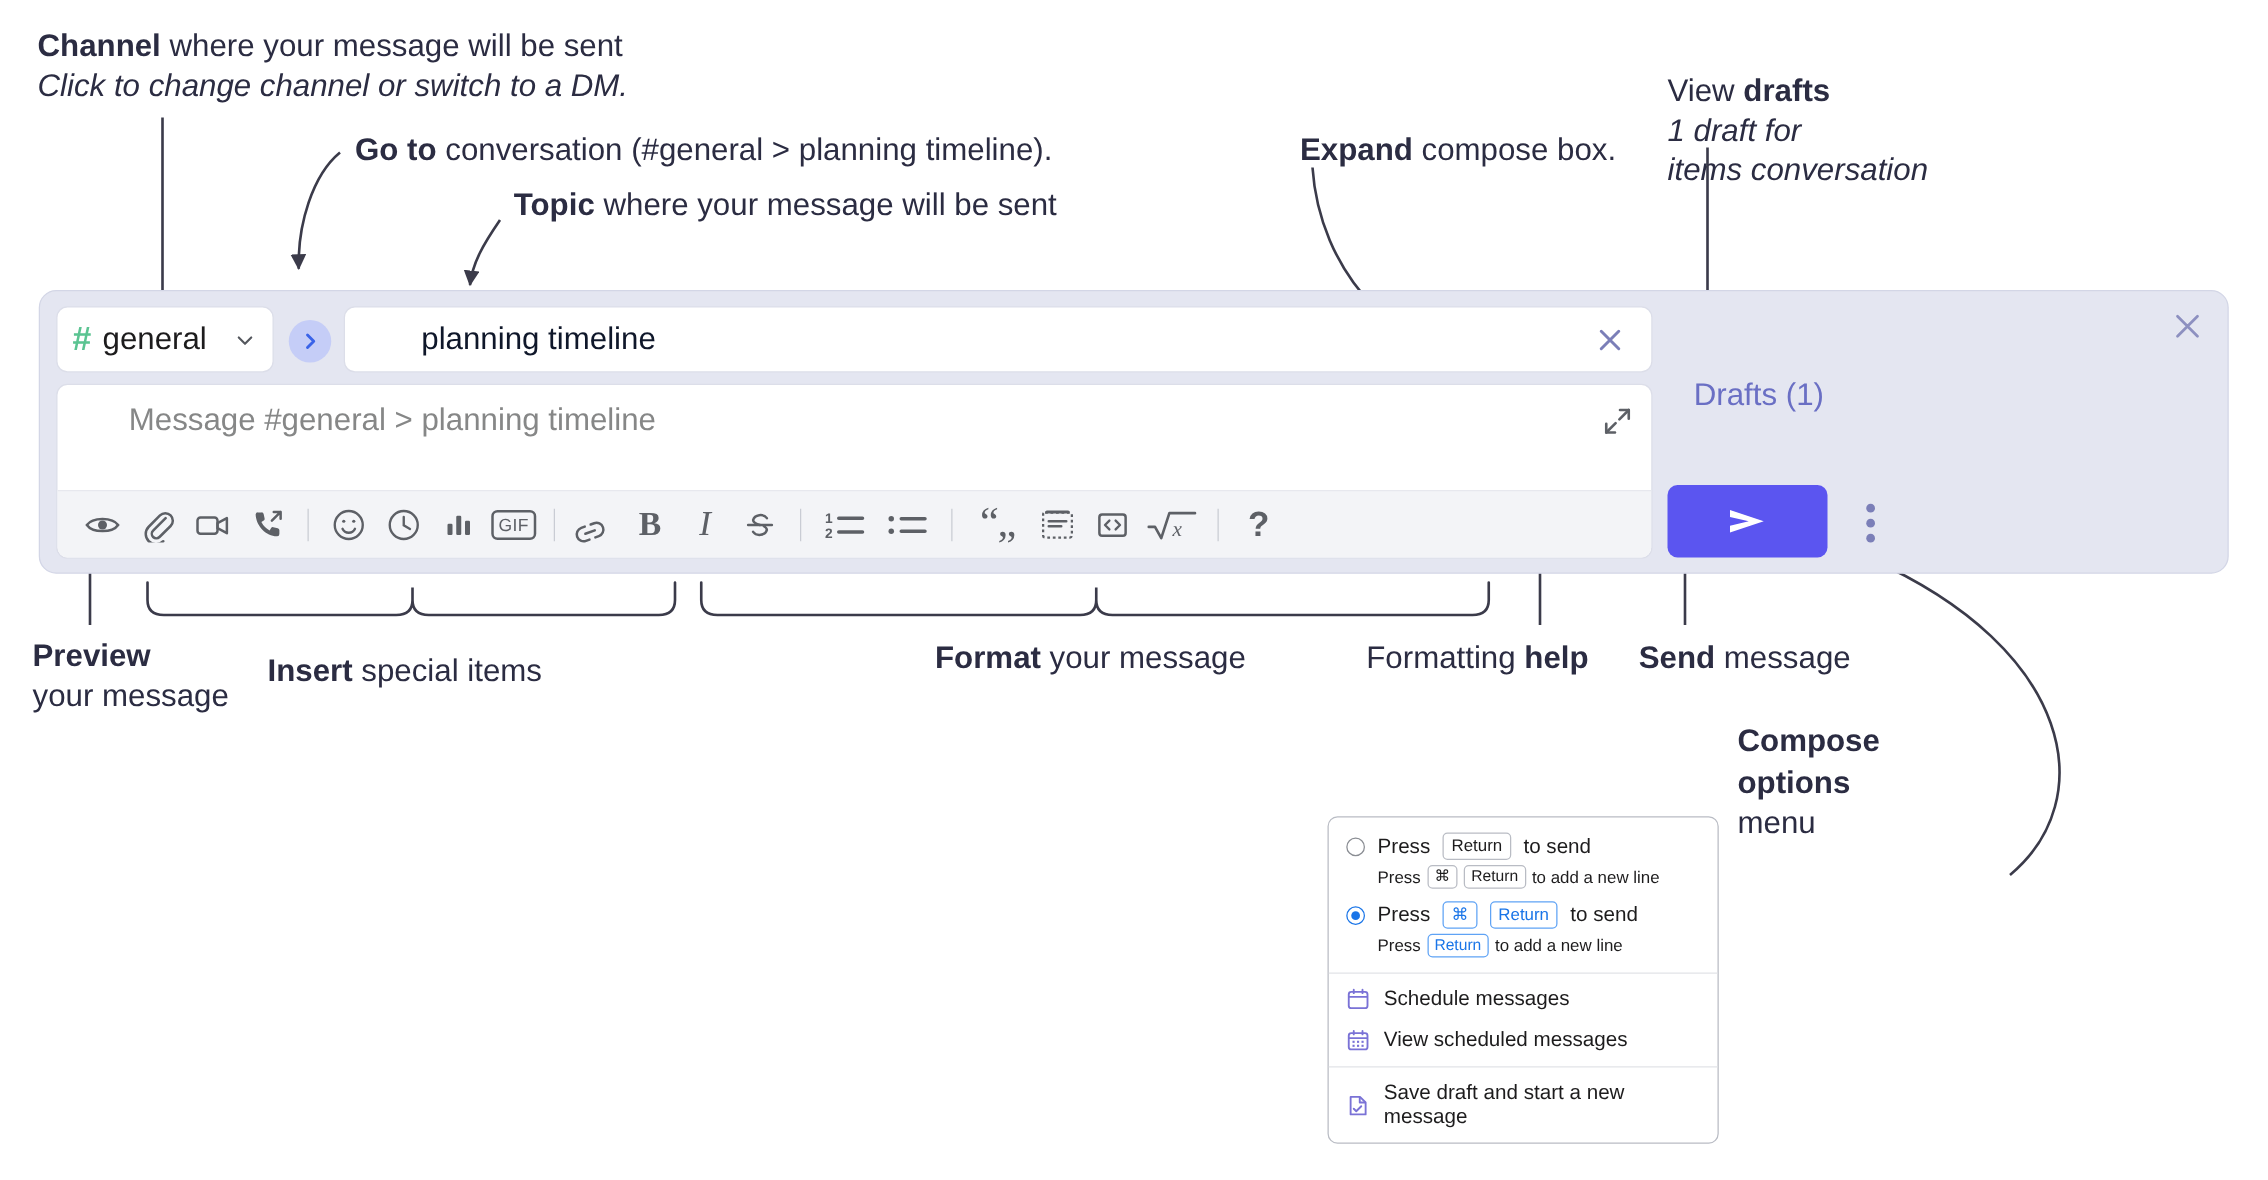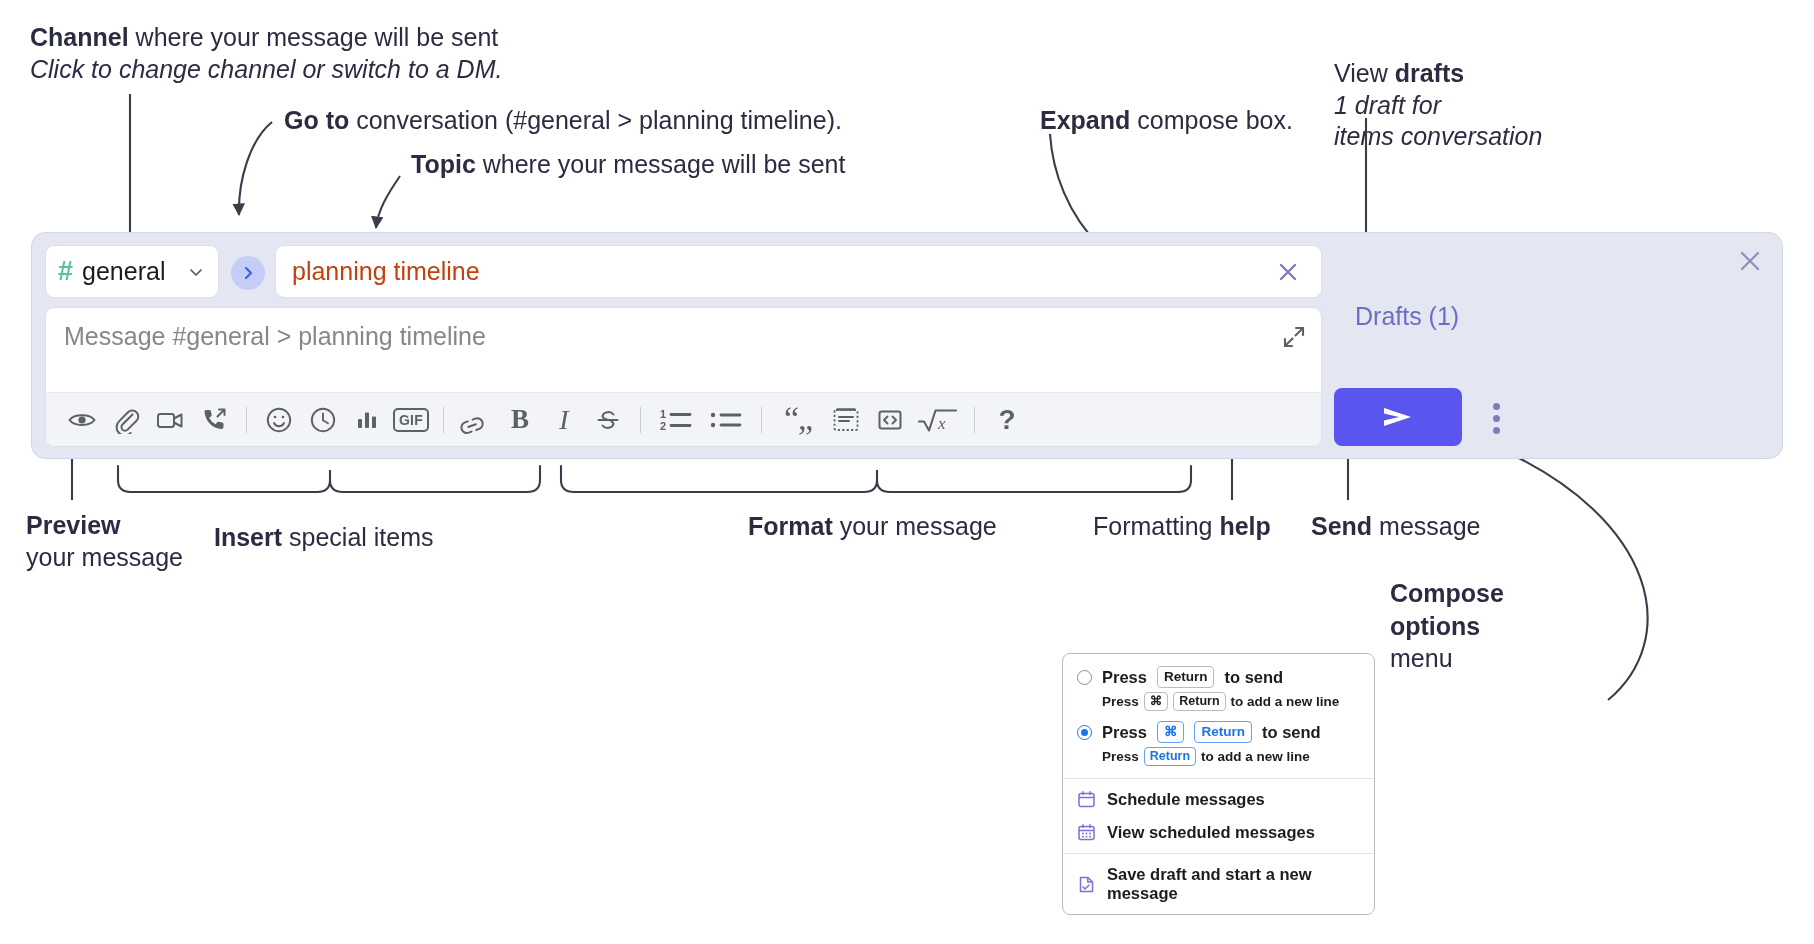--- a/index.html
+++ b/index.html
@@ -46,51 +46,51 @@
     border-radius:50%; background:#c5cdf7;
     display:flex; align-items:center; justify-content:center; cursor:pointer;
   }
 
   
   #topic-field {
     position:absolute; left:243px; top:12px; width:1047px; height:53px;
     background:#ffffff; border:1px solid #dcdee9; border-radius:9px;
     display:flex; align-items:center; padding:0 16px;
   }
-  #topic-field .topic-text { font-size:25px; color:#c2410c; flex:1; }
+  #topic-field .topic-text { font-size:25px; color:#0f172a; flex:1;margin-left:45px; }
   #topic-clear { width:34px; height:34px; display:flex; align-items:center; justify-content:center; cursor:pointer; }
 
   
   #message-box {
     position:absolute; left:13px; top:74px; width:1277px; height:140px;
     background:#ffffff; border:1px solid #dcdee9; border-radius:9px;
     overflow:hidden;
   }
   #message-input {
     height:85px; padding:14px 18px; font-size:25px; color:#868787;
-    display:flex; align-items:flex-start;
+    display:flex; align-items:flex-start;margin-left:39px;
   }
   #expand-btn {
     position:absolute; right:10px; top:12px; width:34px; height:34px;
     display:flex; align-items:center; justify-content:center; cursor:pointer;
   }
 
   
   #format-toolbar {
     position:absolute; left:0; bottom:0; width:100%; height:54px;
     background:#f3f4f7; border-top:1px solid #e7e8ee;
     display:flex; align-items:center; padding:0 14px; gap:0;
   }
   .tb-btn {
     width:44px; height:40px; display:flex; align-items:center; justify-content:center;
     cursor:pointer; color:#5d6066; flex:none;
   }
   .tb-sep { width:1px; height:26px; background:#c9ccd4; margin:0 10px; flex:none; }
   .gif-box {
-    border:2px solid #5d6066; border-radius:5px; font-size:14px; font-weight:700;
+    border:2px solid #5d6066; border-radius:5px; font-size:14px; font-weight:400;
     padding:2px 4px; letter-spacing:.3px; color:#5d6066;
   }
   .qm { font-size:28px; font-weight:600; color:#5d6066; line-height:1; }
 
   
   #drafts-link {
     position:absolute; left:1302px; top:69px; font-size:25px; color:#6a6fc4; cursor:pointer;margin-left:21px;
   }
   
   #panel-close {
@@ -108,21 +108,21 @@
     position:absolute; left:1447px; top:163px; width:34px; height:44px;
     display:flex; flex-direction:column; align-items:center; justify-content:center; gap:5px;
     cursor:pointer;
   }
   #compose-options-btn .dot { width:7px; height:7px; border-radius:50%; background:#7b7fb8; }
 
   
   #compose-menu {
     position:absolute; left:1062px; top:653px; width:313px;
     background:#ffffff; border:1px solid #b9bcc4; border-radius:8px;
-    font-size:16px; color:#1d1c1d;font-weight:bold;
+    font-size:16px; color:#1d1c1d;
   }
   .menu-radio-group { padding:12px 14px 10px 14px; }
   .menu-radio-row { display:flex; align-items:center; gap:10px; }
   .radio {
     width:15px; height:15px; border-radius:50%; border:1.6px solid #8a8d93;
     flex:none; background:#fff; position:relative;
   }
   .radio.checked { border-color:#1a75e8; }
   .radio.checked::after {
     content:""; position:absolute; left:3px; top:3px; width:7px; height:7px;

